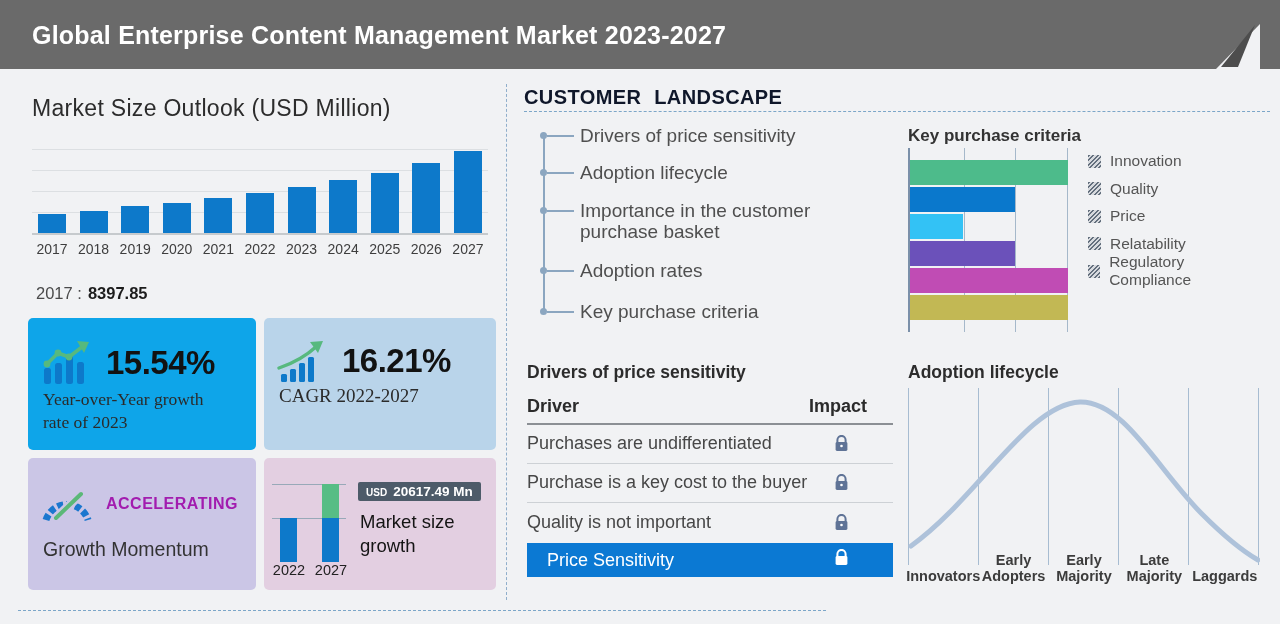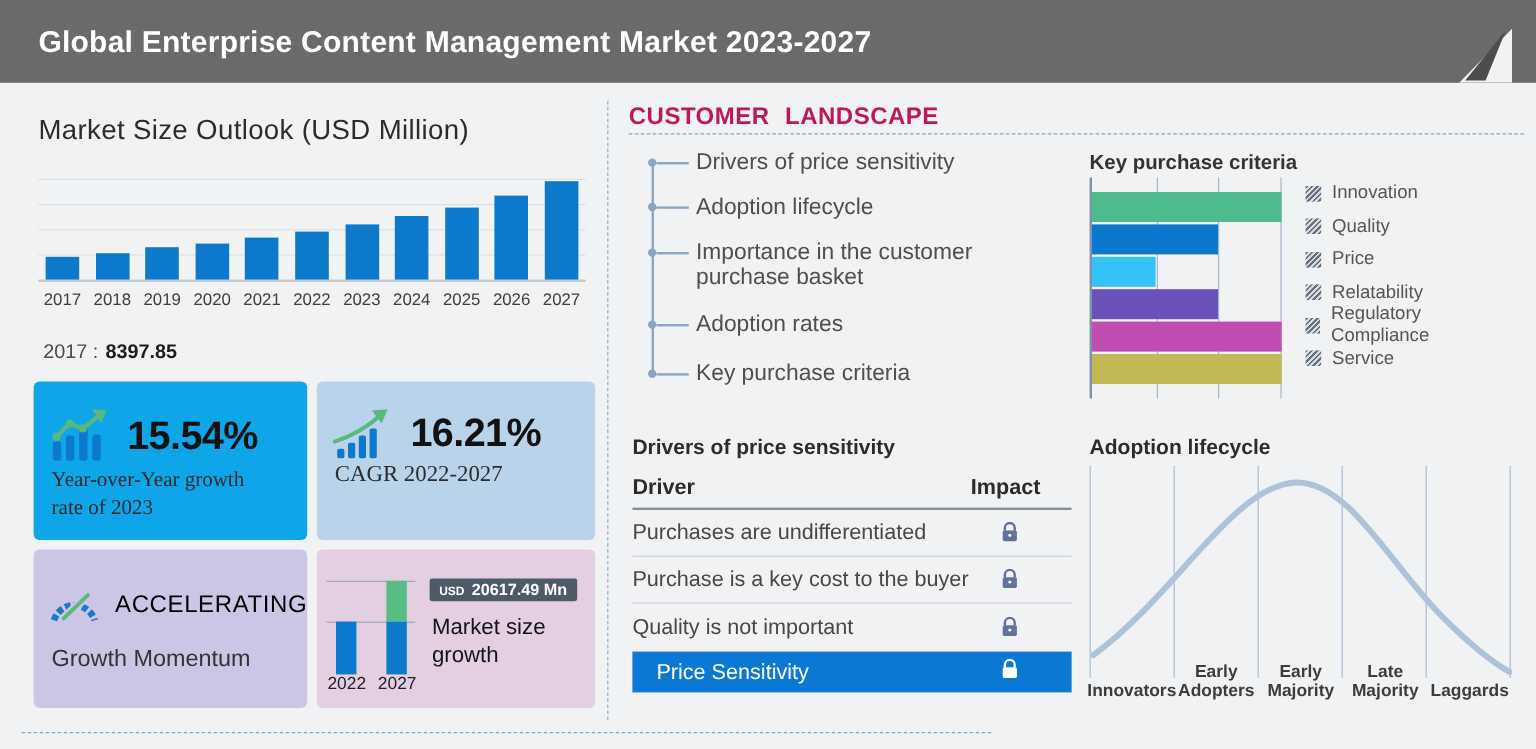--- a/index.html
+++ b/index.html
@@ -27,37 +27,37 @@
   .cards{position:absolute;left:28px;top:318px;width:468px;display:grid;grid-template-columns:228px 232px;grid-template-rows:132px 132px;gap:8px;}
   .card{border-radius:5px;overflow:hidden;position:relative;}
   .card.green{background:#0ea5e9;}
   .card.blue{background:#b9d4ea;}
   .card.purple{background:#cbc6e6;}
   .card.pink{background:#e3cfe1;}
   .stat-row{display:flex;align-items:center;gap:13px;margin:22px 0 0 13px;}
   .stat-value{font-size:33px;font-weight:800;color:#121212;letter-spacing:-.5px;}
   .stat-label{margin:2px 0 0 15px;font-size:17.5px;color:#2b2b2b;line-height:1.3;width:185px;font-family:Liberation Serif, serif;}
   .card.blue .stat-label{font-size:19px;}
-  .accel{font-size:20px;font-weight:400;color:#000000;letter-spacing:.5px;}
+  .accel{font-size:16px;font-weight:700;color:#a21caf;letter-spacing:.5px;}
   .momentum-label{margin:16px 0 0 15px;font-size:19.5px;color:#333333;}
 
   
   .mini-line{position:absolute;background:#98a9b8;height:1px;width:74px;left:8px;}
   .mini-bar{position:absolute;width:17px;}
   .mini-year{position:absolute;width:36px;text-align:center;font-size:14.5px;color:#222;top:104px;}
   .badge{position:absolute;left:94px;top:24px;background:#4d5b69;color:#fff;border-radius:2px;padding:2px 8px;display:flex;align-items:baseline;gap:6px;}
   .badge .cur{font-size:10px;font-weight:700;}
   .badge .amt{font-size:13.5px;font-weight:700;}
   .growth-label{position:absolute;left:96px;top:52px;font-size:18.5px;color:#141414;line-height:1.28;width:125px;}
 
   
   .divider{position:absolute;left:506px;top:84px;height:516px;border-left:1.5px dashed #90aecb;}
 
   
-  .cl-title{position:absolute;left:524px;top:86px;font-size:20px;font-weight:800;color:#be185d;letter-spacing:.4px;word-spacing:7px;text-align:right;}
+  .cl-title{position:absolute;left:524px;top:86px;font-size:20px;font-weight:800;color:#0f172a;letter-spacing:.4px;word-spacing:7px;text-align:right;}
   .cl-underline{position:absolute;left:524px;top:111px;width:746px;border-top:1.5px dashed #7ca6c8;}
   .cl-vline{position:absolute;left:543px;top:136px;width:1.5px;height:176px;background:#8ba6c0;}
   .cl-dot{position:absolute;width:7px;height:7px;border-radius:50%;background:#8ba6c0;left:540px;}
   .cl-hline{position:absolute;left:547px;width:27px;height:1.5px;background:#8ba6c0;}
   .cl-item{position:absolute;left:580px;width:270px;font-size:19px;color:#4f4f4f;line-height:21px;}
 
   
   .kpc-title{position:absolute;left:908px;top:126px;font-size:17px;font-weight:700;color:#333;}
   .kpc-chart{position:absolute;left:908px;top:148px;width:164px;height:184px;}
   .kpc-axis{position:absolute;left:0;top:0;bottom:0;width:2px;background:#7b90a9;}
@@ -284,24 +284,20 @@
         <span class="ltext">Price</span>
       </div>
       <div class="lrow">
         <span class="hatch"></span>
         <span class="ltext">Relatability</span>
       </div>
       <div class="lrow">
         <span class="hatch"></span>
         <span class="ltext">Regulatory Compliance</span>
       </div>
-      <div class="lrow">
-        <span class="hatch"></span>
-        <span class="ltext">Service</span>
-      </div>
     </div>
 
   <div class="dt-title">Drivers of price sensitivity</div>
   <div class="dt-header">
     <span>Driver</span>
     <span>Impact</span>
   </div>
   <div class="dt-underline"></div>
   <div class="drows">
       <div class="drow">

